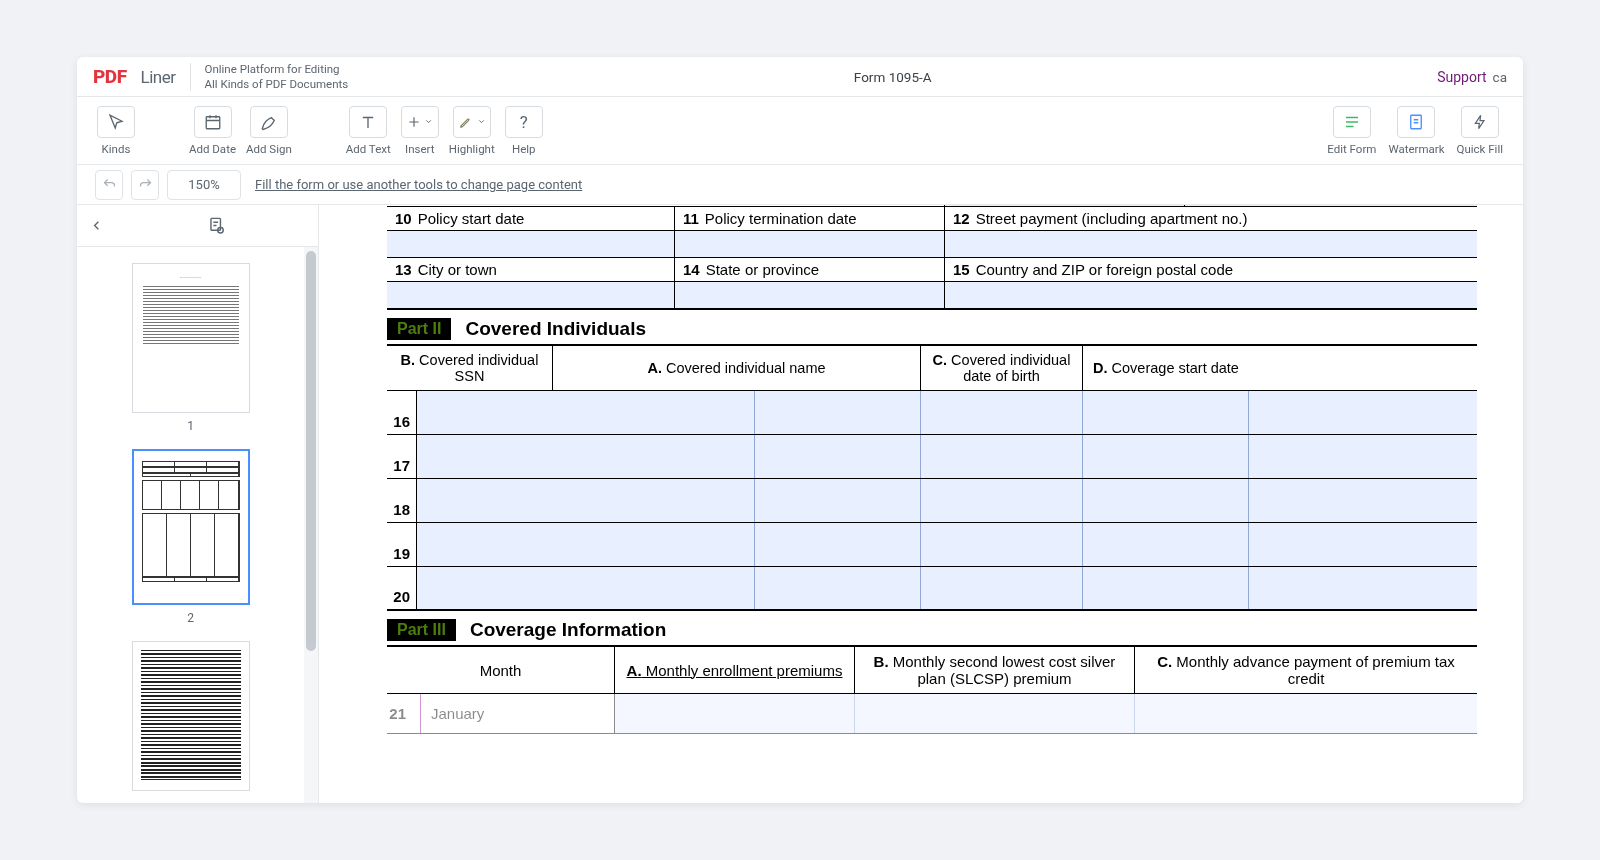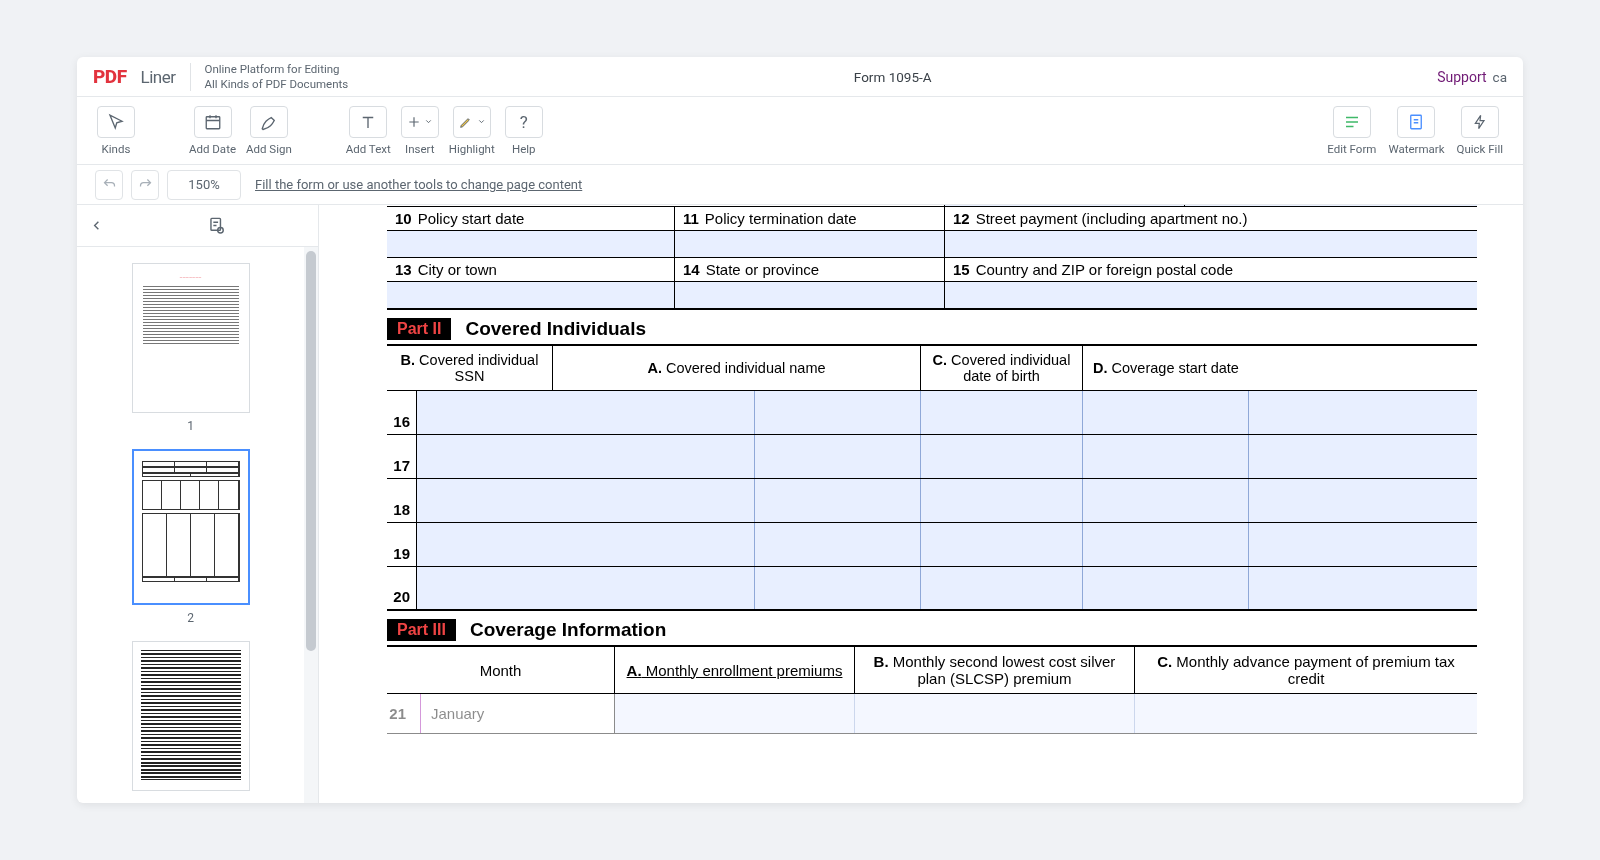--- a/index.html
+++ b/index.html
@@ -54,21 +54,21 @@
 .form-cell:last-child { border-right: none; }
 .form-cell .num { font-weight: 700; margin-right: 6px; }
 .form-input-row { display: flex; }
 .form-input-cell { background: #e8efff; height: 26px; border-right: 1px solid #000; }
 .form-input-cell:last-child { border-right: none; }
 .col-a { width: 288px; } .col-b { width: 270px; }
 .prev-row { height: 16px; border-bottom: 1px solid #000; display:flex; }
 .prev-row .c { border-right:1px solid #000; } .prev-row .c1{width:558px;} .prev-row .c2{width:240px;background:#e8efff;} .prev-row .c3{flex:1;background:#e8efff;border-right:none;}
 
 .part-header { padding: 8px 0 4px; display: flex; align-items: center; gap: 14px; border-bottom: 2.5px solid #000; }
-.part-badge { background: #000; color: #ef4444; font-weight: 700; padding: 2px 10px; font-size: 16px; }
+.part-badge { background: #000; color: #4d7c0f; font-weight: 700; padding: 2px 10px; font-size: 16px; }
 .part-title { font-size: 19px; font-weight: 700; }
 
 .p2-header { display: flex; border-bottom: 1.5px solid #000; }
 .p2-col { border-right: 1px solid #000; padding: 6px 8px; font-size: 14.5px; text-align: center; display:flex; align-items:center; justify-content:center; }
 .p2-col:last-child { border-right: none; }
 .p2-col .b { font-weight: 700; }
 .p2w-a { width: 368px; } .p2w-b { width: 166px; } .p2w-c { width: 162px; } .p2w-d { width: 166px; } .p2w-e { flex:1; }
 
 .p2-row { display: flex; border-bottom: 1px solid #000; height: 44px; }
 .p2-rn { width: 30px; display:flex; align-items:flex-end; justify-content:flex-end; padding: 0 6px 4px 0; font-size: 15px; font-weight:700; border-right:1px solid #000; }

